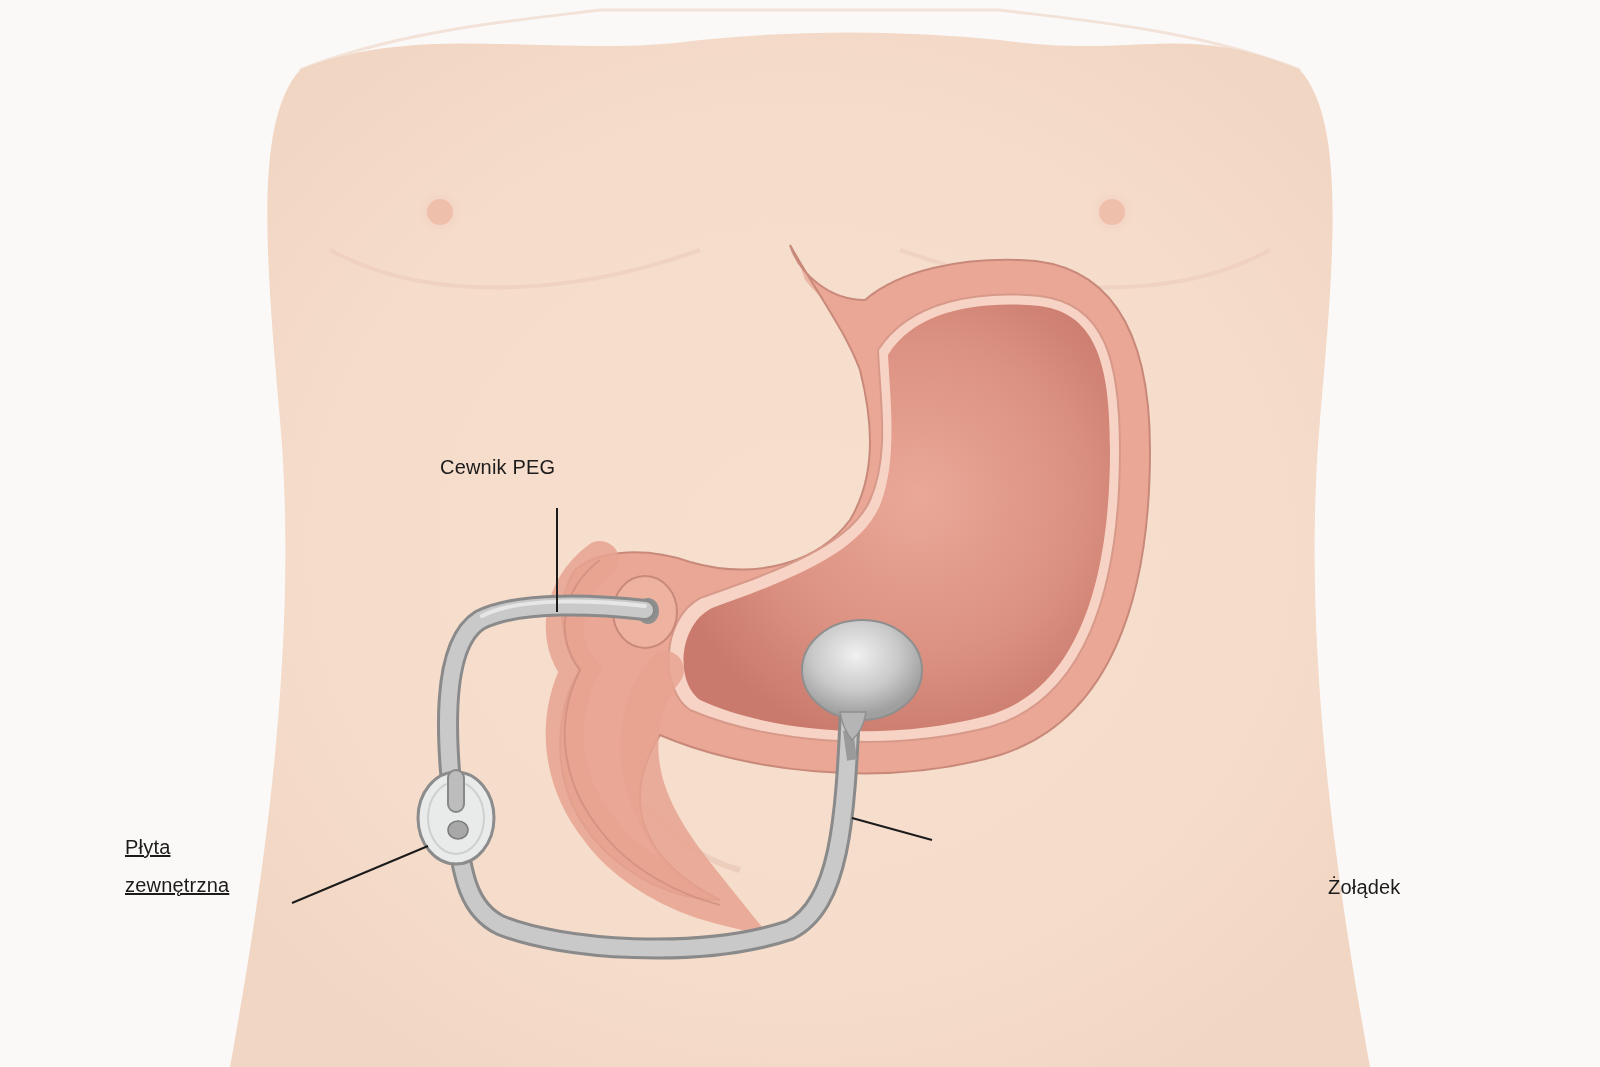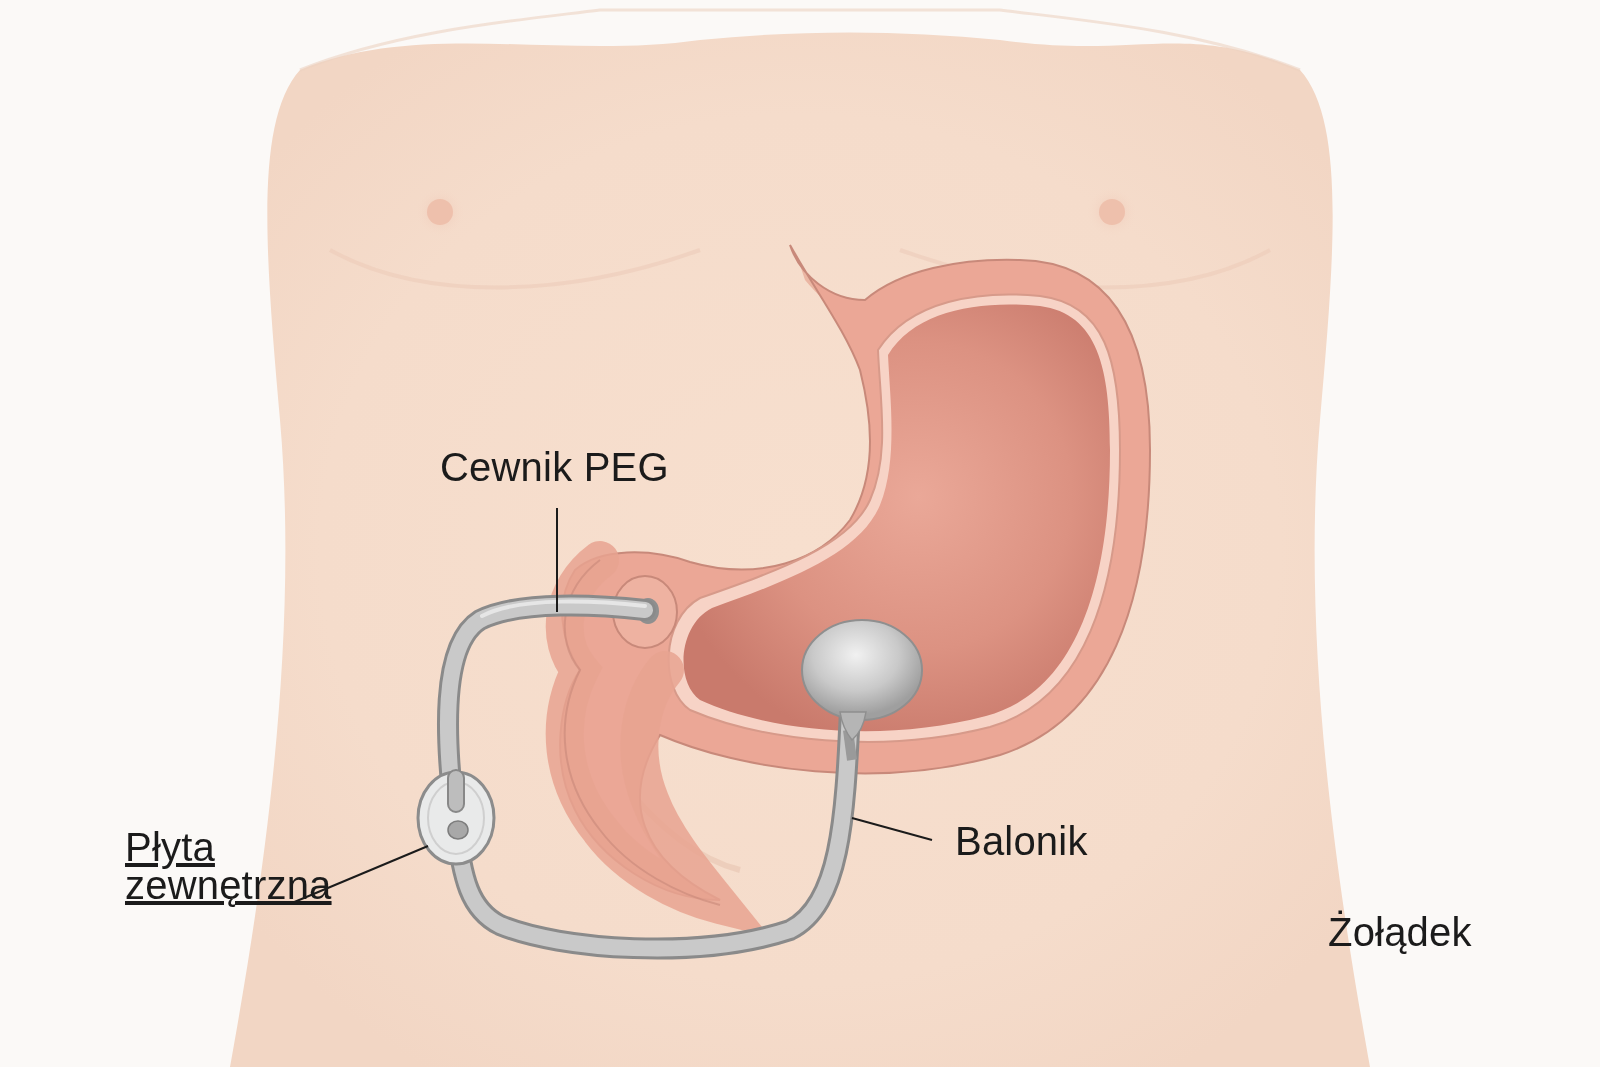--- a/index.html
+++ b/index.html
@@ -1,22 +1,22 @@
 <!DOCTYPE html>
 <html><head>
 <meta charset="utf-8">
 <style>
   html, body { margin:0; padding:0; }
   body { width:1600px; height:1067px; overflow:hidden; background:#fbf9f7; position:relative; font-family:"Liberation Sans", sans-serif; }
   .canvas { position:absolute; left:0; top:0; width:1600px; height:1067px; }
-  .label { position:absolute; color:#1b1b1b; font-size:40px; line-height:38px; letter-spacing:0.2px; }
+  .label { position:absolute; color:#1b1b1b; font-size:20px; line-height:38px; letter-spacing:0.2px; }
   #lbl-cewnik { left:440px; top:448px; }
   #lbl-plyta { left:125px; top:828px;text-decoration:underline; }
   #lbl-grzybek { left:955px; top:822px; }
-  #lbl-zoladek { left:1328px; top:913px; }
+  #lbl-zoladek { left:1328px; top:868px; }
 </style>
 </head>
 <body>
 
 <svg class="canvas" viewBox="0 0 1600 1067" xmlns="http://www.w3.org/2000/svg">
   <defs>
     <radialGradient id="skinGrad" cx="50%" cy="50%" r="60%">
       <stop offset="0%" stop-color="#f7dfce"></stop>
       <stop offset="70%" stop-color="#f5dccb"></stop>
       <stop offset="100%" stop-color="#f2d6c4"></stop>
@@ -91,15 +91,14 @@
     <line x1="852" y1="818" x2="932" y2="840"></line>
   </g>
 </svg>
 
 <div class="label" id="lbl-cewnik">Cewnik PEG</div>
 <div class="label" id="lbl-plyta">
   <div>Płyta</div>
   <div>zewnętrzna</div>
 </div>
 <div class="label" id="lbl-grzybek">
-  <div>Balonik</div>
 </div>
 <div class="label" id="lbl-zoladek">Żołądek</div>
 
 </body></html>

